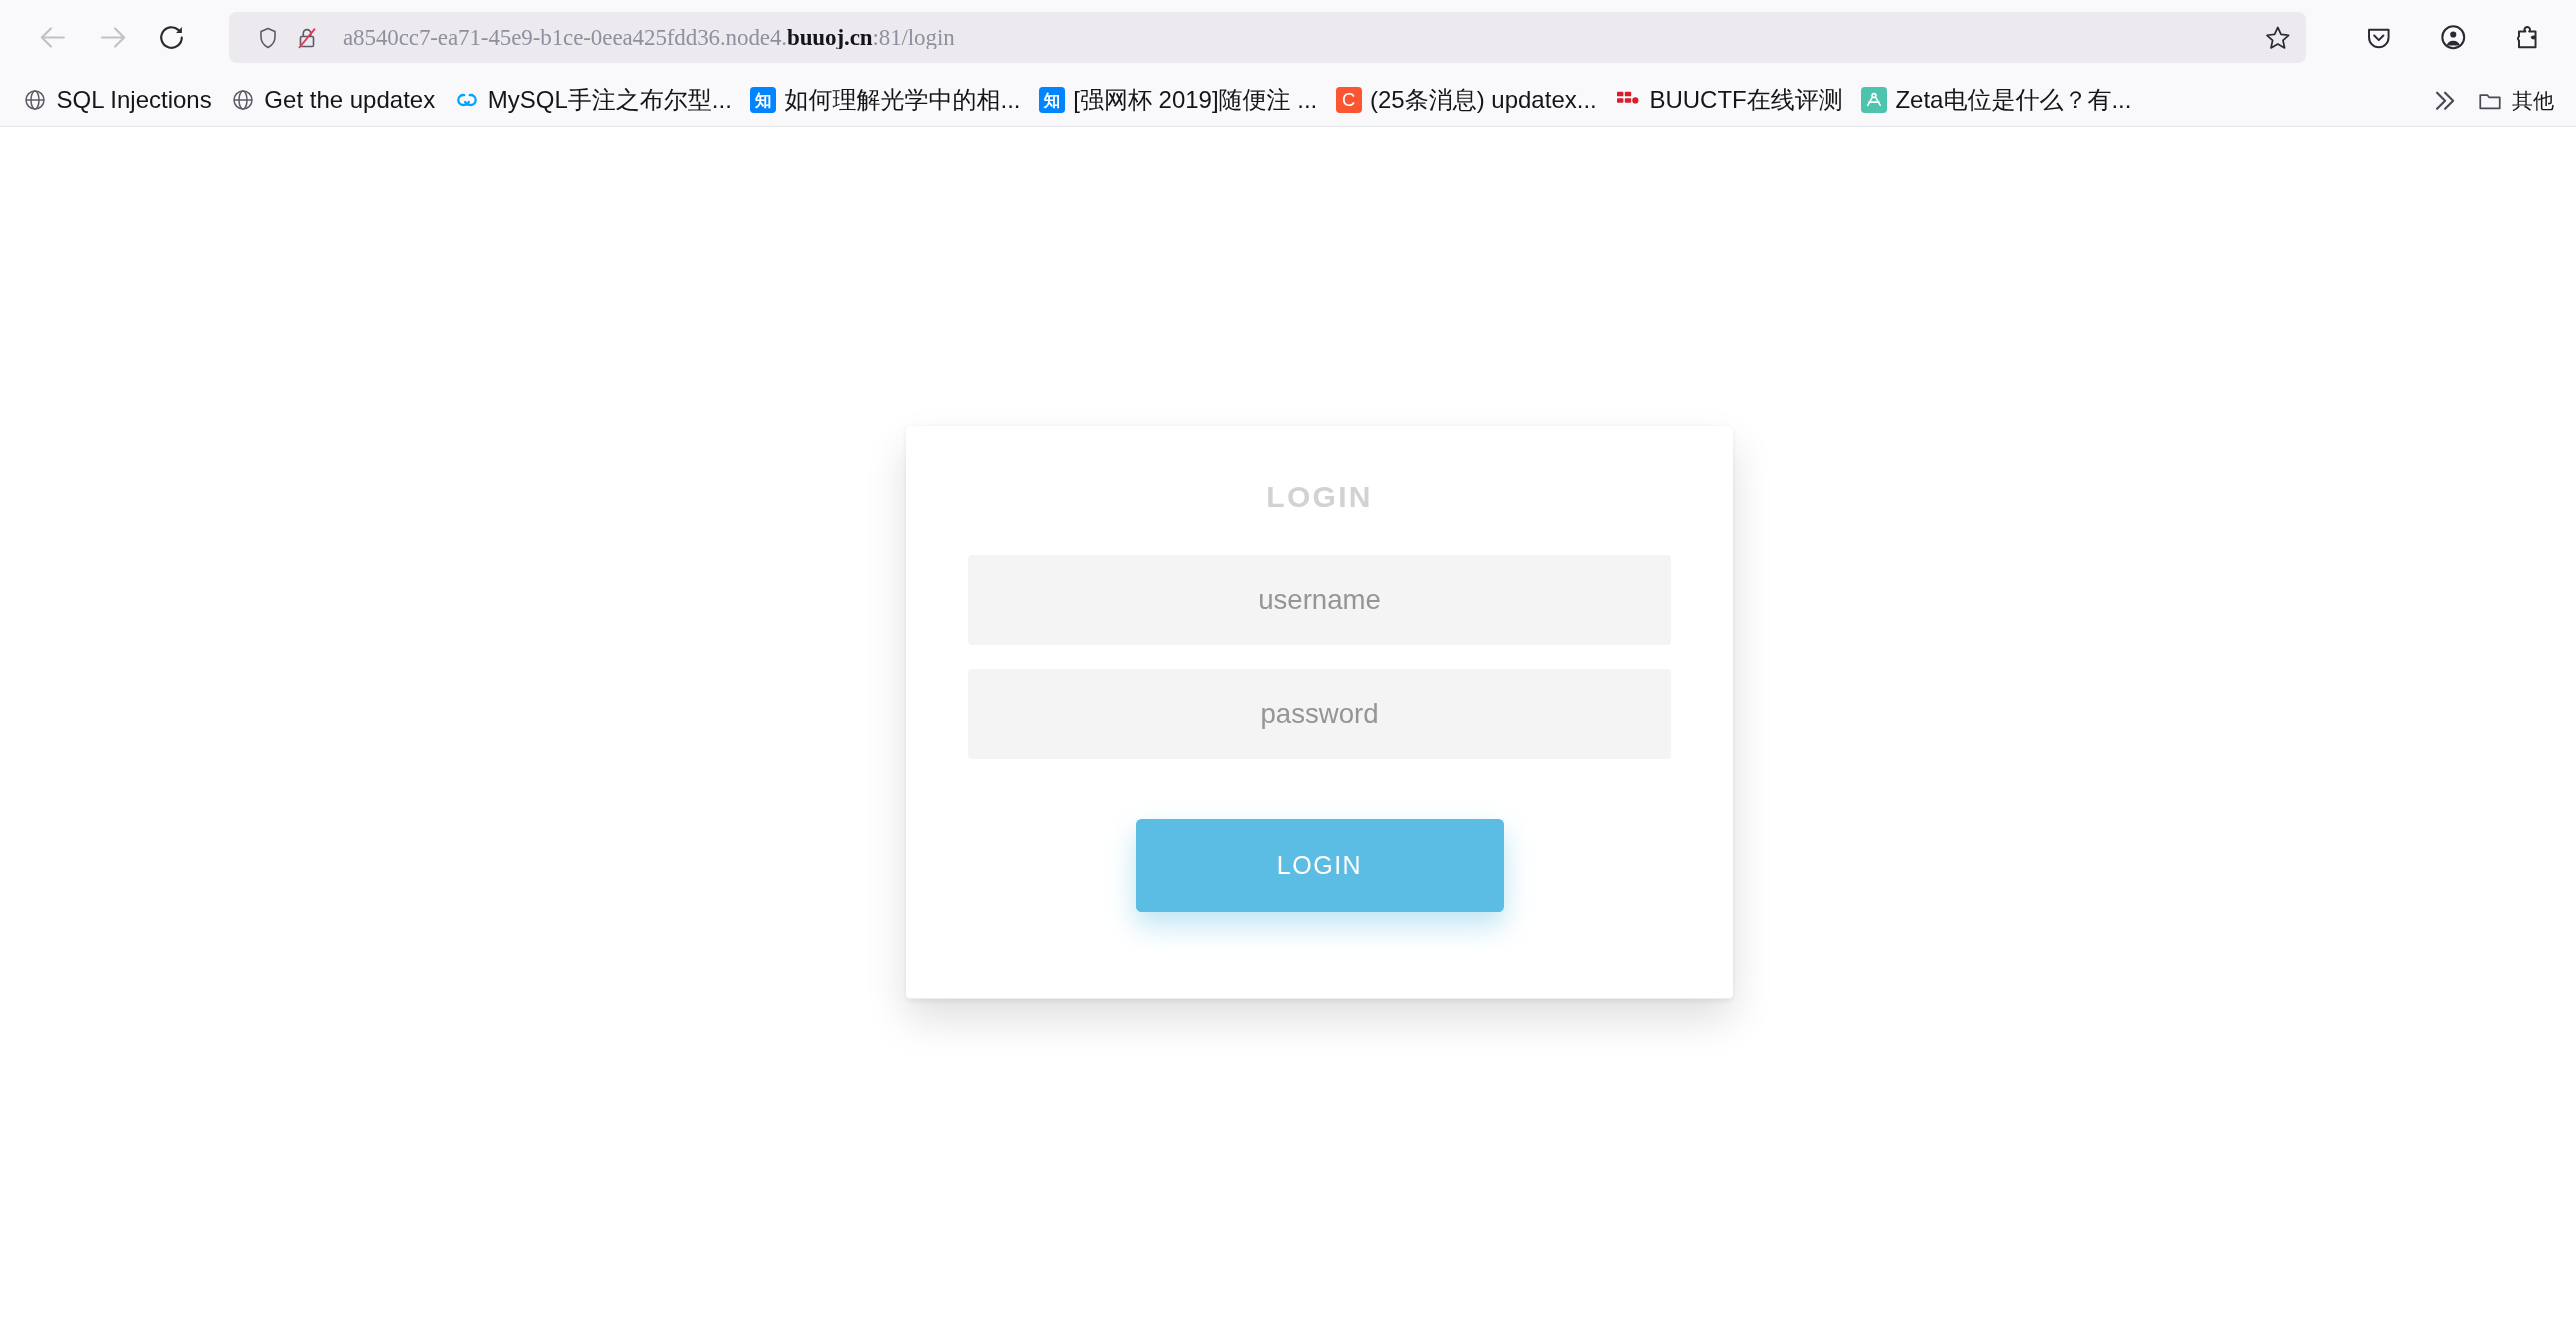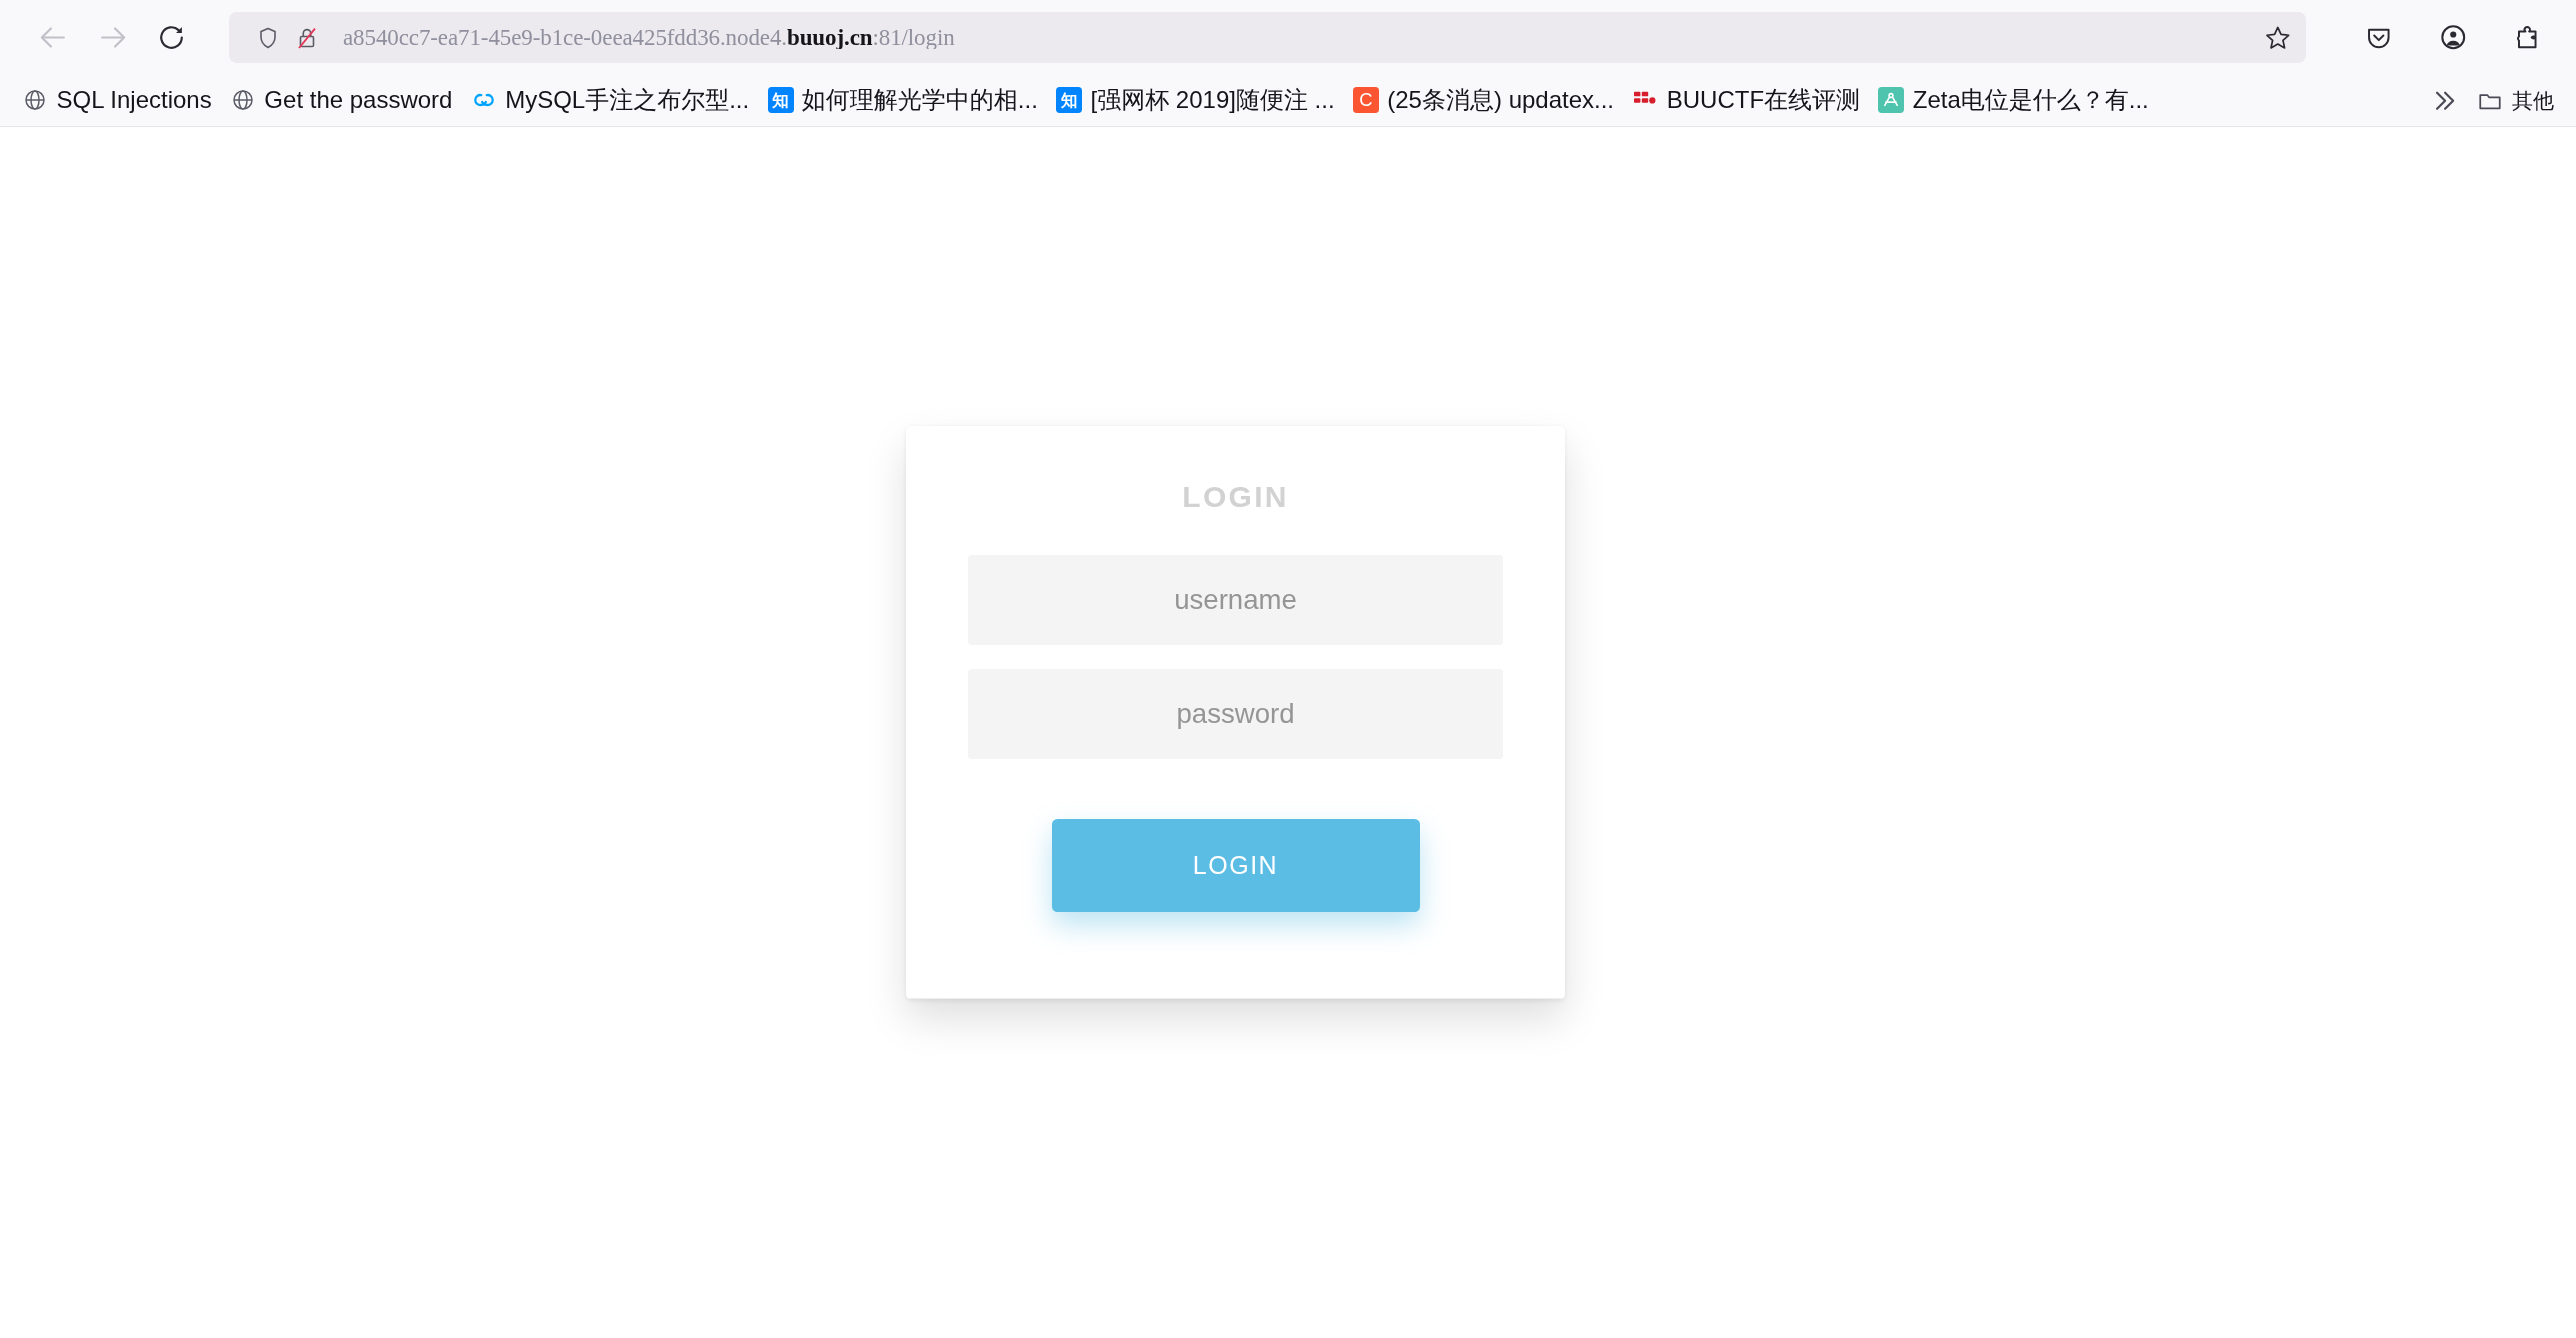--- a/index.html
+++ b/index.html
@@ -167,21 +167,21 @@
     width: 100%;
     height: calc(1338px - 129px);
     background: #ffffff;
     position: relative;
   }
 
   .login-card {
     position: absolute;
     left: 906px;
     top: 299px;
-    width: 659px;
+    width: 827px;
     border-radius: 5.5px;
     background: #ffffff;
     box-shadow: 0 1.8px 5.5px rgba(0,0,0,0.07), 0 20px 42px rgba(0,0,0,0.13);
     overflow: hidden;
   }
 
   .card-body {
     padding: 53px 62px 86px 62px;
     background: #ffffff;
     border-bottom: 0.9px solid #eceef0;
@@ -334,21 +334,21 @@
     </div>
 
     <div class="bm">
       <span class="favicon fav-globe">
         <svg width="24" height="24" viewBox="0 0 24 24" fill="none" stroke="#5b5b66" stroke-width="1.5">
           <circle cx="12" cy="12" r="9"></circle>
             <ellipse cx="12" cy="12" rx="4" ry="9"></ellipse>
           <line x1="3" y1="12" x2="21" y2="12"></line>
         </svg>
       </span>
-      <span class="bm-label">Get the password</span>
+      <span class="bm-label">Get the updatex</span>
     </div>
 
     <div class="bm">
       <span class="favicon fav-tencent">
         <svg width="26" height="26" viewBox="0 0 24 24" fill="none" stroke="#00a4ff" stroke-width="2.1" stroke-linecap="round">
           <path d="M9.5 7.5 a4.6 4.6 0 1 0 0 9 a4.6 4.6 0 0 0 4.2-2.7"></path>
           <path d="M14.5 7.5 a4.6 4.6 0 1 1 0 9 a4.6 4.6 0 0 1-4.2-2.7"></path>
         </svg>
       </span>
       <span class="bm-label">MySQL手注之布尔型...</span>

